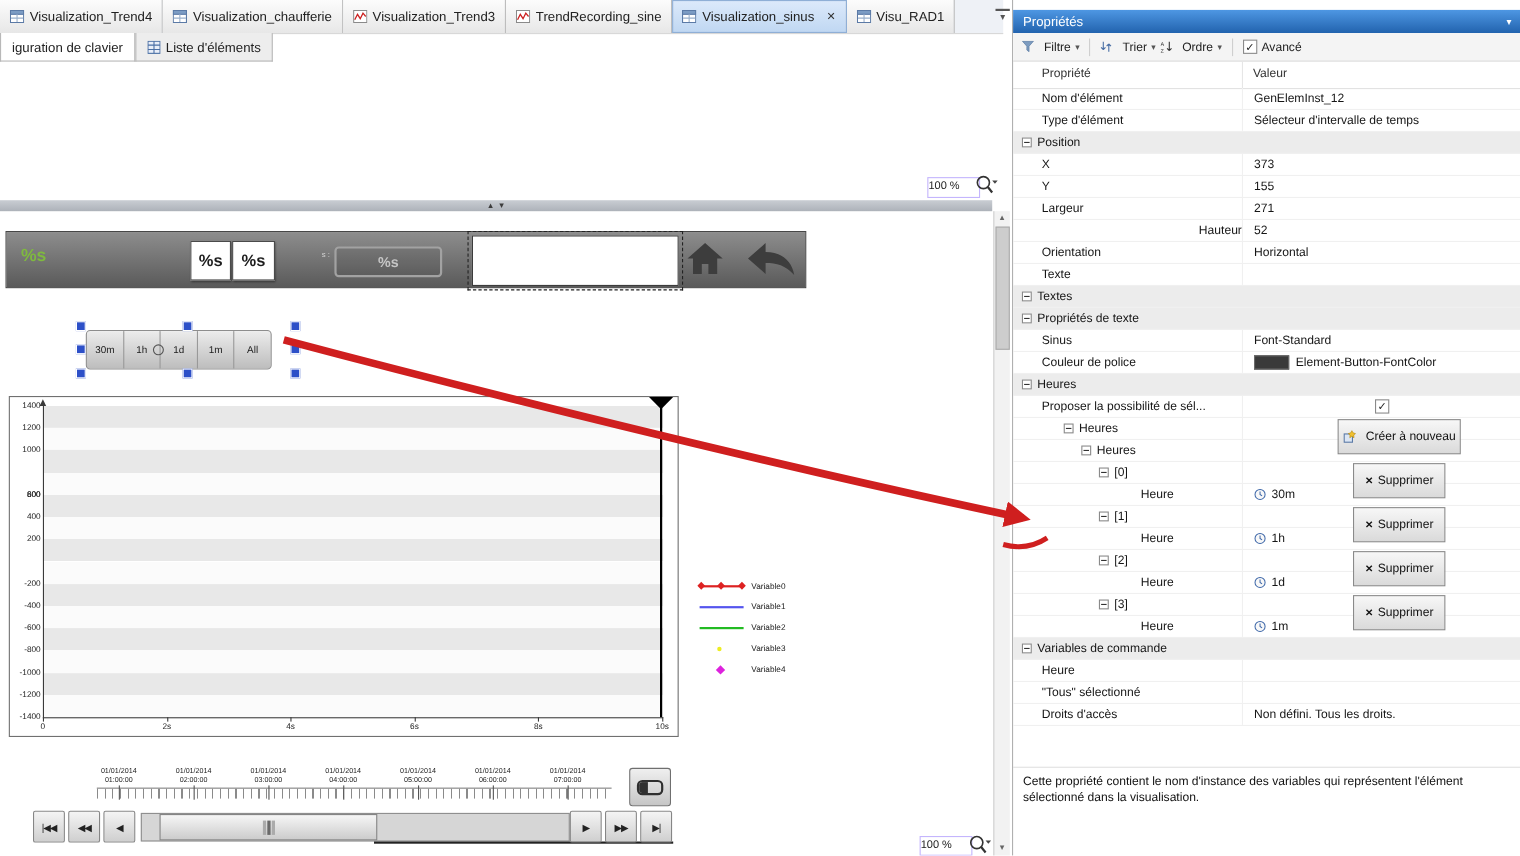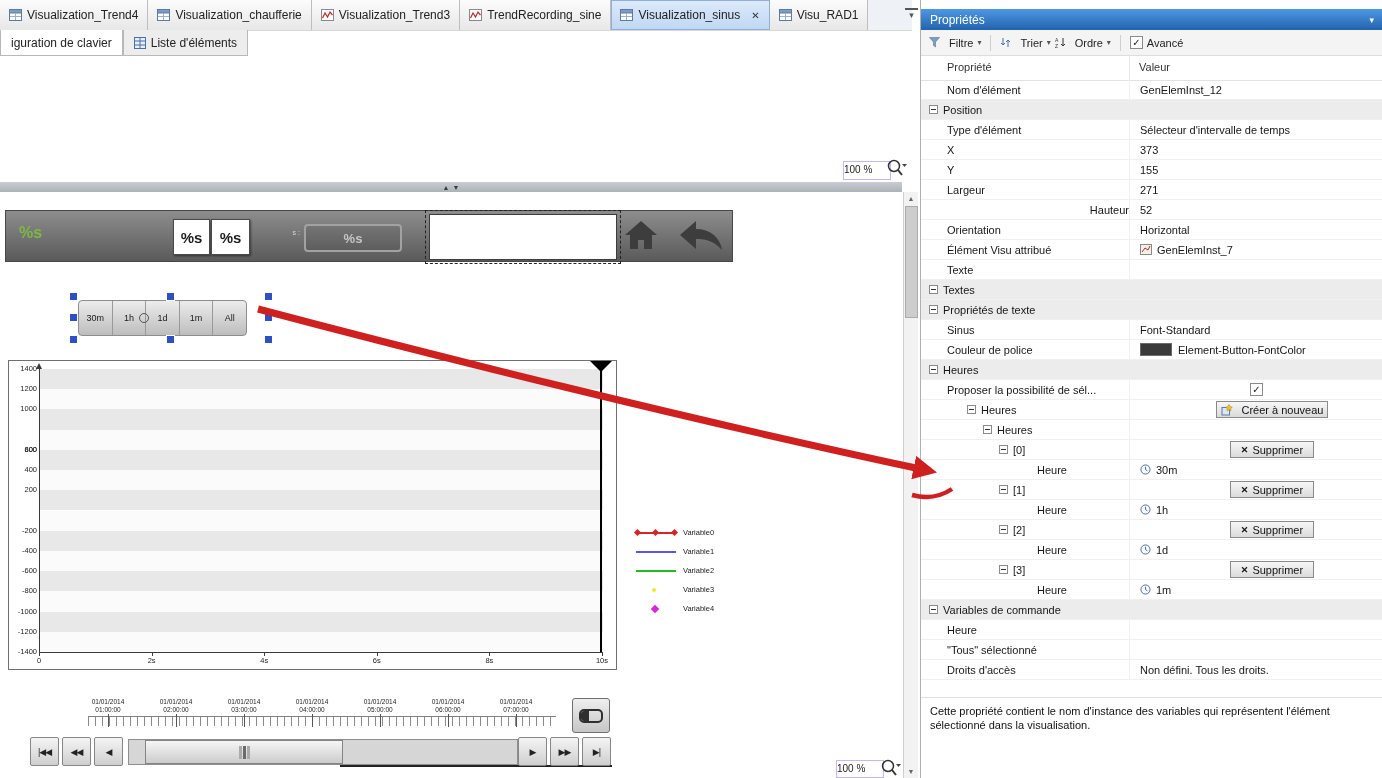--- a/index.html
+++ b/index.html
@@ -132,21 +132,21 @@
   .prow.group{background:#ececec}
   .pname{position:absolute;left:0;top:0;width:208px;height:100%;display:flex;align-items:center;
          overflow:hidden;white-space:nowrap;box-sizing:border-box}
   .pval{position:absolute;left:208px;top:0;right:0;height:100%;display:flex;align-items:center;
         border-left:1px solid #f0f0f0;padding-left:10px;overflow:visible;white-space:nowrap;box-sizing:border-box}
   .prow.group .pval{border-left:none}
   .pval.center{justify-content:center;padding-left:0}
   .cbox{width:9px;height:9px;border:1px solid #8a8a8a;background:#fff;position:relative;flex:none;
         margin-right:5px;box-sizing:border-box}
   .cbox::before{content:"";position:absolute;left:1px;right:1px;top:3px;height:1px;background:#333}
-  .vbtn{position:absolute;top:1px;height:17px;background:linear-gradient(#f7f7f7,#dadada);
+  .vbtn{position:absolute;top:1px;height:32px;background:linear-gradient(#f7f7f7,#dadada);
         border:1px solid #8a8a8a;display:flex;align-items:center;justify-content:center;gap:4px;
         font-size:11px;color:#111;box-sizing:border-box}
   .xglyph{font-size:9px;font-weight:bold;color:#111}
   .swatch{width:30px;height:11px;background:#3a3a3a;border:1px solid #6a6a6a;margin-right:6px;flex:none}
   .valicon{display:flex;margin-right:5px;flex:none}
   .pdesc{position:absolute;left:0;top:697px;width:100%;border-top:1px solid #e0e0e0;padding:6px 9px;
          font-size:11px;line-height:14px;color:#111;box-sizing:border-box}
 
   .arrowsvg{position:absolute;left:0;top:0;z-index:50;pointer-events:none}
 </style>
@@ -434,37 +434,37 @@
     </div>
     <div class="prows">
         <div class="prow">
           <div class="pname" style="padding-left: 26px;">
             <span>Nom d'élément</span>
           </div>
           <div class="pval">
             <span>GenElemInst_12</span>
           </div>
         </div>
+        <div class="prow">
+          <div class="pname" style="padding-left: 26px;">
+            <span>Type d'élément</span>
+          </div>
+          <div class="pval">
+            <span>Sélecteur d'intervalle de temps</span>
+          </div>
+        </div>
         <div class="prow group">
           <div class="pname" style="padding-left: 8px;">
             <div class="cbox"></div>
             <span>Position</span>
           </div>
           <div class="pval"></div>
         </div>
         <div class="prow">
           <div class="pname" style="padding-left: 26px;">
-            <span>Type d'élément</span>
-          </div>
-          <div class="pval">
-            <span>Sélecteur d'intervalle de temps</span>
-          </div>
-        </div>
-        <div class="prow">
-          <div class="pname" style="padding-left: 26px;">
             <span>X</span>
           </div>
           <div class="pval">
             <span>373</span>
           </div>
         </div>
         <div class="prow">
           <div class="pname" style="padding-left: 26px;">
             <span>Y</span>
           </div>
@@ -487,34 +487,20 @@
           <div class="pval">
             <span>52</span>
           </div>
         </div>
         <div class="prow">
           <div class="pname" style="padding-left: 26px;">
             <span>Orientation</span>
           </div>
           <div class="pval">
             <span>Horizontal</span>
-          </div>
-        </div>
-        <div class="prow">
-          <div class="pname" style="padding-left: 26px;">
-            <span>Élément Visu attribué</span>
-          </div>
-          <div class="pval">
-            <span class="valicon">
-              <svg width="12" height="11">
-                <rect x="0.5" y="0.5" width="11" height="10" fill="#f4f0e8" stroke="#8a8a8a"></rect>
-                <polyline points="2,8 5,4 8,6 10,2" stroke="#b03030" fill="none"></polyline>
-              </svg>
-            </span>
-            <span>GenElemInst_7</span>
           </div>
         </div>
         <div class="prow">
           <div class="pname" style="padding-left: 26px;">
             <span>Texte</span>
           </div>
           <div class="pval"></div>
         </div>
         <div class="prow group">
           <div class="pname" style="padding-left: 8px;">

